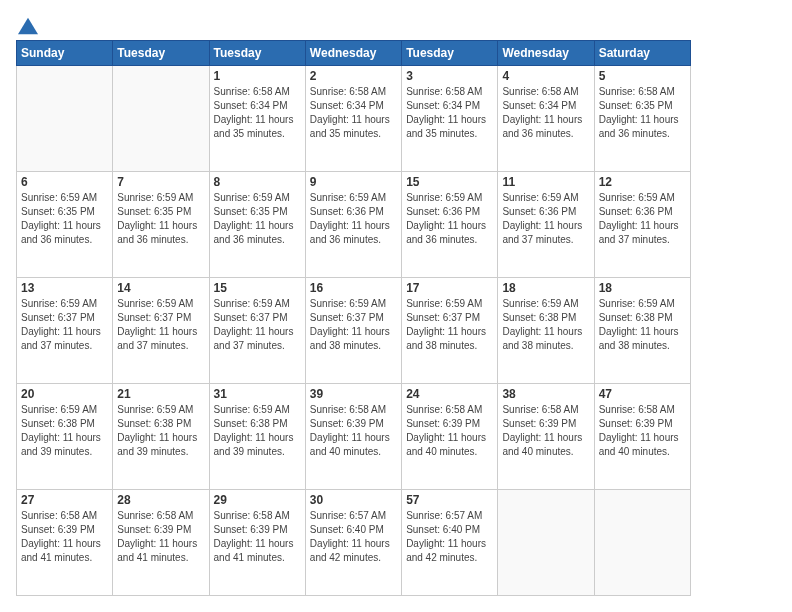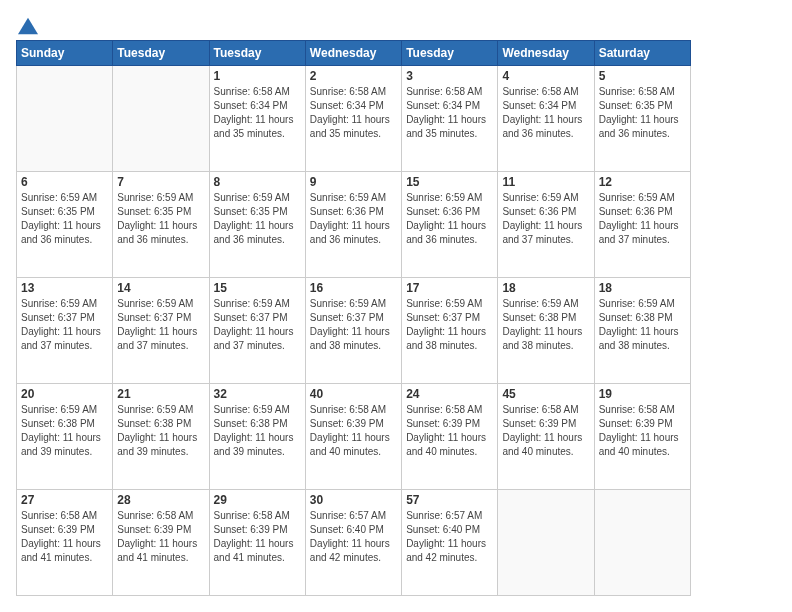--- a/index.html
+++ b/index.html
@@ -261,45 +261,45 @@
 Sunset: 6:38 PM
 Daylight: 11 hours and 39 minutes.</div>
           </td>
           <td>
             <span class="day-number">21</span>
             <div class="day-info" style="white-space: pre-line;">Sunrise: 6:59 AM
 Sunset: 6:38 PM
 Daylight: 11 hours and 39 minutes.</div>
           </td>
           <td>
-            <span class="day-number">32</span>
+            <span class="day-number">31</span>
             <div class="day-info" style="white-space: pre-line;">Sunrise: 6:59 AM
 Sunset: 6:38 PM
 Daylight: 11 hours and 39 minutes.</div>
           </td>
           <td>
-            <span class="day-number">40</span>
+            <span class="day-number">39</span>
             <div class="day-info" style="white-space: pre-line;">Sunrise: 6:58 AM
 Sunset: 6:39 PM
 Daylight: 11 hours and 40 minutes.</div>
           </td>
           <td>
             <span class="day-number">24</span>
             <div class="day-info" style="white-space: pre-line;">Sunrise: 6:58 AM
 Sunset: 6:39 PM
 Daylight: 11 hours and 40 minutes.</div>
           </td>
           <td>
-            <span class="day-number">45</span>
+            <span class="day-number">38</span>
             <div class="day-info" style="white-space: pre-line;">Sunrise: 6:58 AM
 Sunset: 6:39 PM
 Daylight: 11 hours and 40 minutes.</div>
           </td>
           <td>
-            <span class="day-number">19</span>
+            <span class="day-number">47</span>
             <div class="day-info" style="white-space: pre-line;">Sunrise: 6:58 AM
 Sunset: 6:39 PM
 Daylight: 11 hours and 40 minutes.</div>
           </td>
         </tr>
         <tr class="week-row">
           <td>
             <span class="day-number">27</span>
             <div class="day-info" style="white-space: pre-line;">Sunrise: 6:58 AM
 Sunset: 6:39 PM

